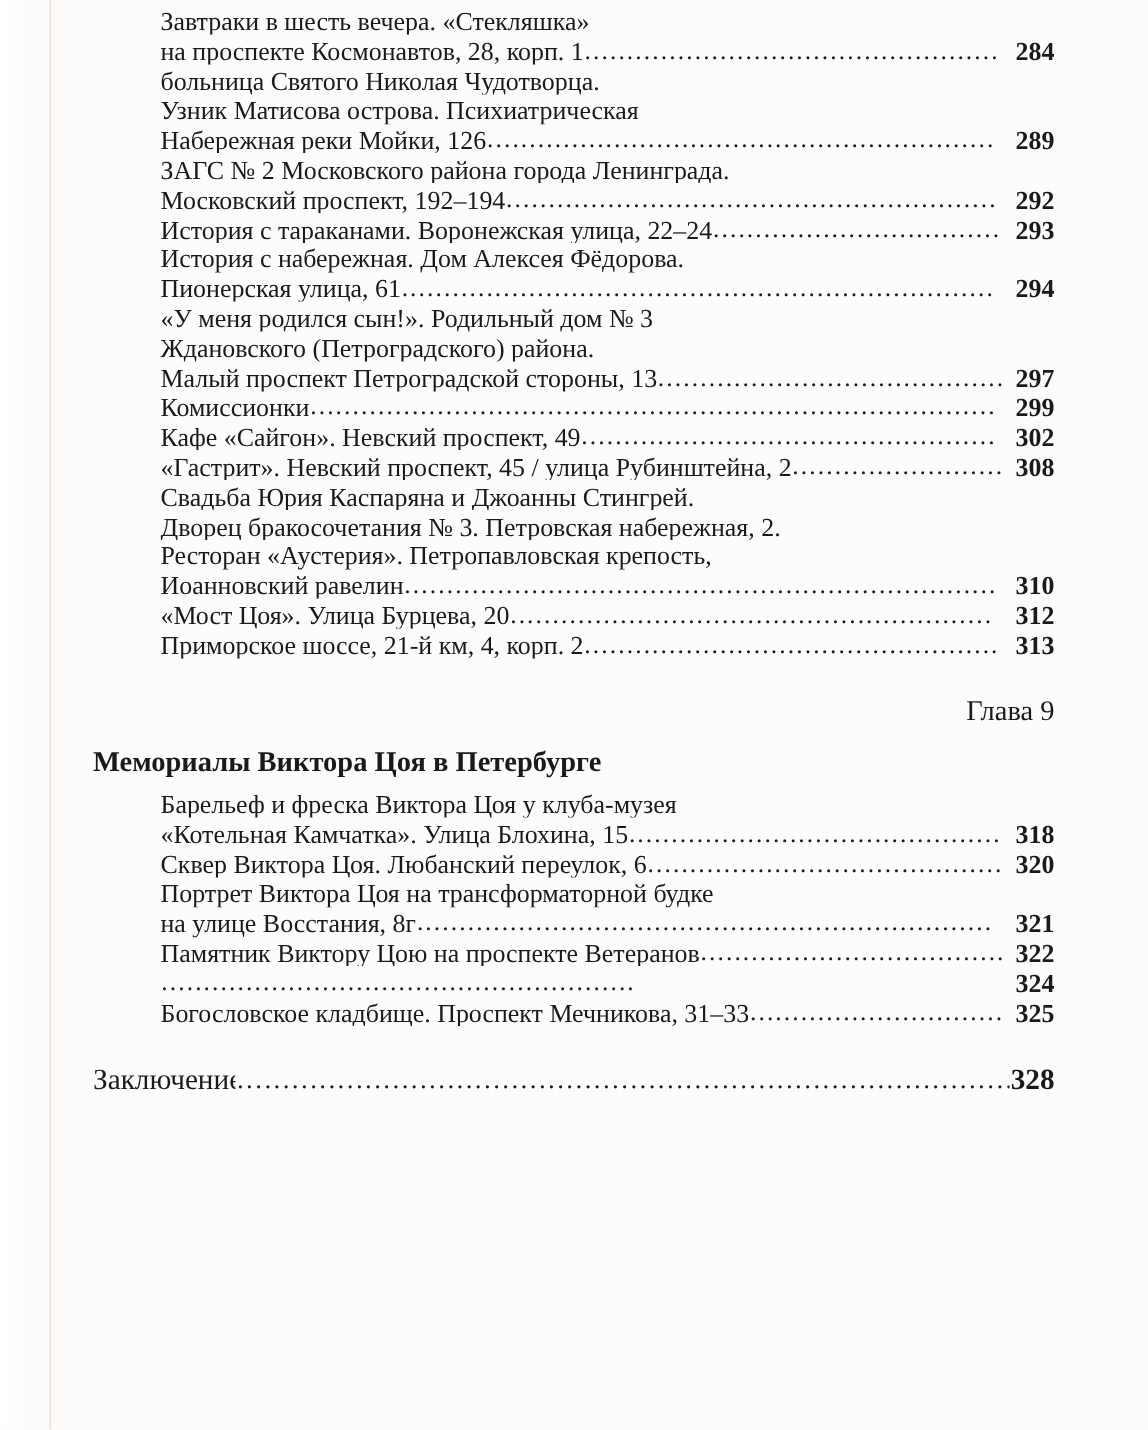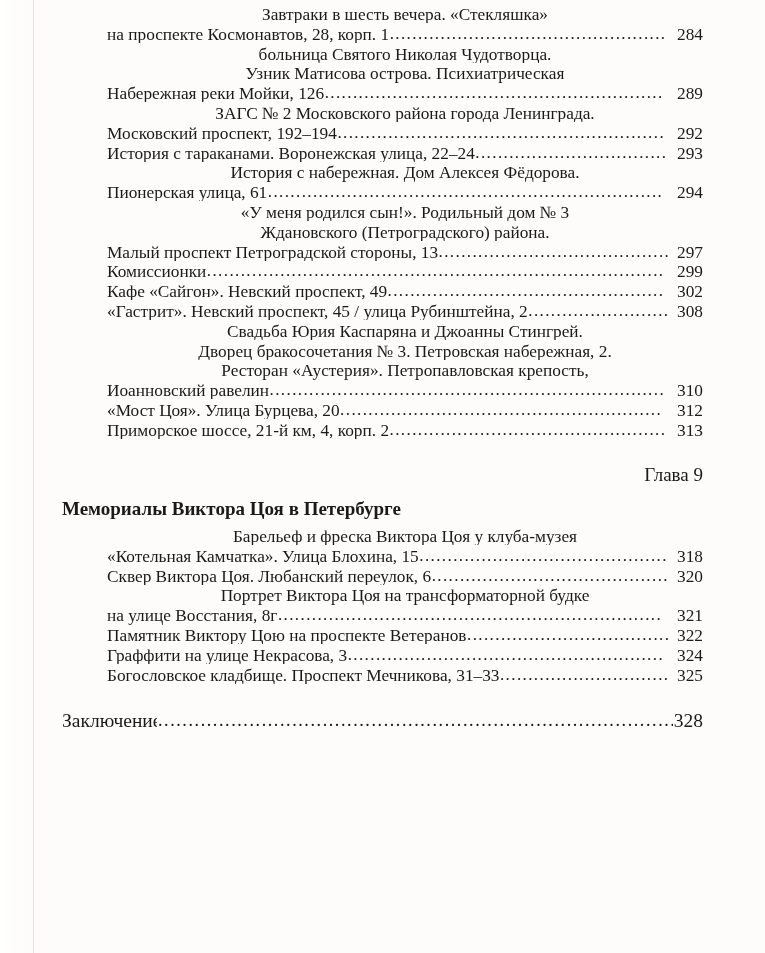--- a/index.html
+++ b/index.html
@@ -53,21 +53,20 @@
   
   .entry.sub {
     padding-left: 45px;
   }
   .line {
     display: flex;
     align-items: baseline;
     width: 100%;
     white-space: nowrap;
     margin-bottom: 2.5px;
-    justify-content: center;
   }
   .line .txt {
     flex: 0 1 auto;
     overflow: hidden;
   }
   .line .leader {
     flex: 1 1 auto;
     min-width: 4px;
     overflow: hidden;
     white-space: nowrap;
@@ -75,20 +74,21 @@
     letter-spacing: 1.4px;
     font-size: 17px;
     color: #1a1a1a;
     position: relative;
     top: -1px;
   }
   .line .pg {
     flex: 0 0 auto;
     text-align: right;
     font-variant-numeric: lining-nums;
+    font-weight: bold;
   }
   .chapter {
     margin-top: 26px;
     margin-bottom: 10px;
     padding-left: 0;
   }
   .chapter .chap-num {
     font-size: 19px;
     margin-bottom: 15px;
     text-align: right;
@@ -282,21 +282,20 @@
         </div>
         <div class="entry sub">
           <div class="line">
             <span class="txt">Памятник Виктору Цою на проспекте Ветеранов</span>
             <span class="leader">....................................</span>
             <span class="pg">322</span>
           </div>
         </div>
         <div class="entry sub">
           <div class="line">
-            <span class="txt">Граффити на улице Некрасова, 3</span>
             <span class="leader">........................................................</span>
             <span class="pg">324</span>
           </div>
         </div>
         <div class="entry sub">
           <div class="line">
             <span class="txt">Богословское кладбище. Проспект Мечникова, 31–33</span>
             <span class="leader">..............................</span>
             <span class="pg">325</span>
           </div>

